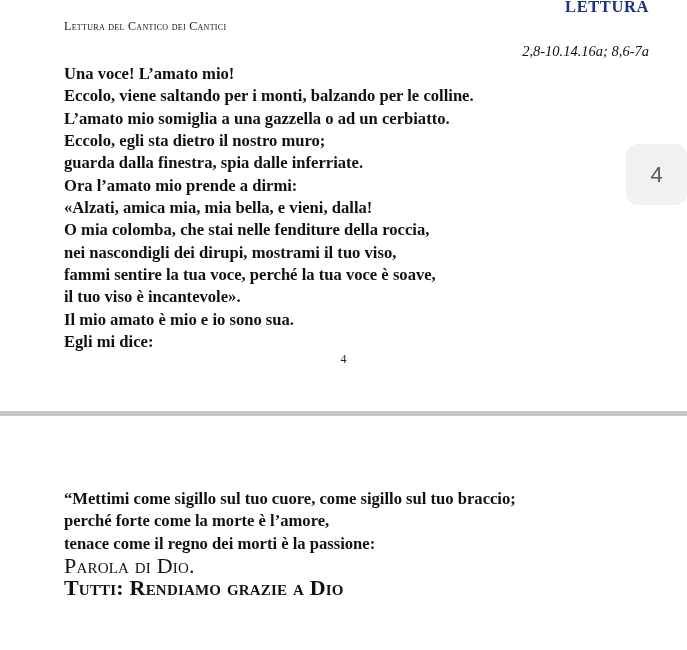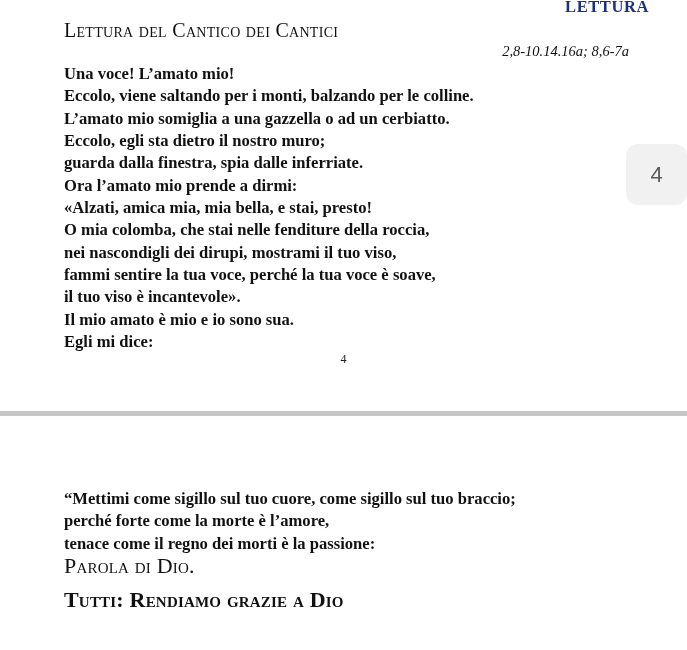--- a/index.html
+++ b/index.html
@@ -44,36 +44,37 @@
     font-weight: bold;
     font-size: 16.5px;
     letter-spacing: 0.6px;
     color: #1b3180;
   }
 
   .reading-title {
     position: absolute;
     top: 19px;
     left: 64px;
-    font-size: 20px;
+    font-size: 12px;
     font-variant: small-caps;
     letter-spacing: 0.3px;
     color: #111111;
     white-space: nowrap;
   }
 
   .scripture-ref {
     position: absolute;
     top: 43px;
     left: 0;
     width: 629px;
     text-align: right;
     font-style: italic;
     font-size: 14.5px;
     color: #111111;
+    padding-left: 20px;
   }
 
   .verse-block {
     position: absolute;
     left: 64px;
     top: 63px;
     width: 600px;
   }
   .verse-line {
     font-size: 16.6px;
@@ -125,21 +126,20 @@
   .closing-line {
     font-size: 22px;
     line-height: 22.35px;
     font-variant: small-caps;
     letter-spacing: 0.2px;
     color: #111111;
     white-space: pre;
   }
   .closing-line.bold {
     font-weight: bold;
-    margin-top: 12px;
   }
 
   
   .page-indicator {
     position: absolute;
     top: 144px;
     left: 626px;
     width: 61px;
     height: 61px;
     border-radius: 12px;
@@ -165,21 +165,21 @@
 
     <div class="scripture-ref">2,8-10.14.16a; 8,6-7a</div>
 
     <div class="verse-block">
       <div class="verse-line">Una voce! L’amato mio!</div>
       <div class="verse-line">Eccolo, viene saltando per i monti, balzando per le colline.</div>
       <div class="verse-line">L’amato mio somiglia a una gazzella o ad un cerbiatto.</div>
       <div class="verse-line">Eccolo, egli sta dietro il nostro muro;</div>
       <div class="verse-line">guarda dalla finestra, spia dalle inferriate.</div>
       <div class="verse-line">Ora l’amato mio prende a dirmi:</div>
-      <div class="verse-line">«Alzati, amica mia, mia bella, e stai, presto!</div>
+      <div class="verse-line">«Alzati, amica mia, mia bella, e vieni, dalla!</div>
       <div class="verse-line">O mia colomba, che stai nelle fenditure della roccia,</div>
       <div class="verse-line">nei nascondigli dei dirupi, mostrami il tuo viso,</div>
       <div class="verse-line">fammi sentire la tua voce, perché la tua voce è soave,</div>
       <div class="verse-line">il tuo viso è incantevole».</div>
       <div class="verse-line">Il mio amato è mio e io sono sua.</div>
       <div class="verse-line">Egli mi dice:</div>
     </div>
 
     <div class="page-footer-number">4</div>
   </div>

